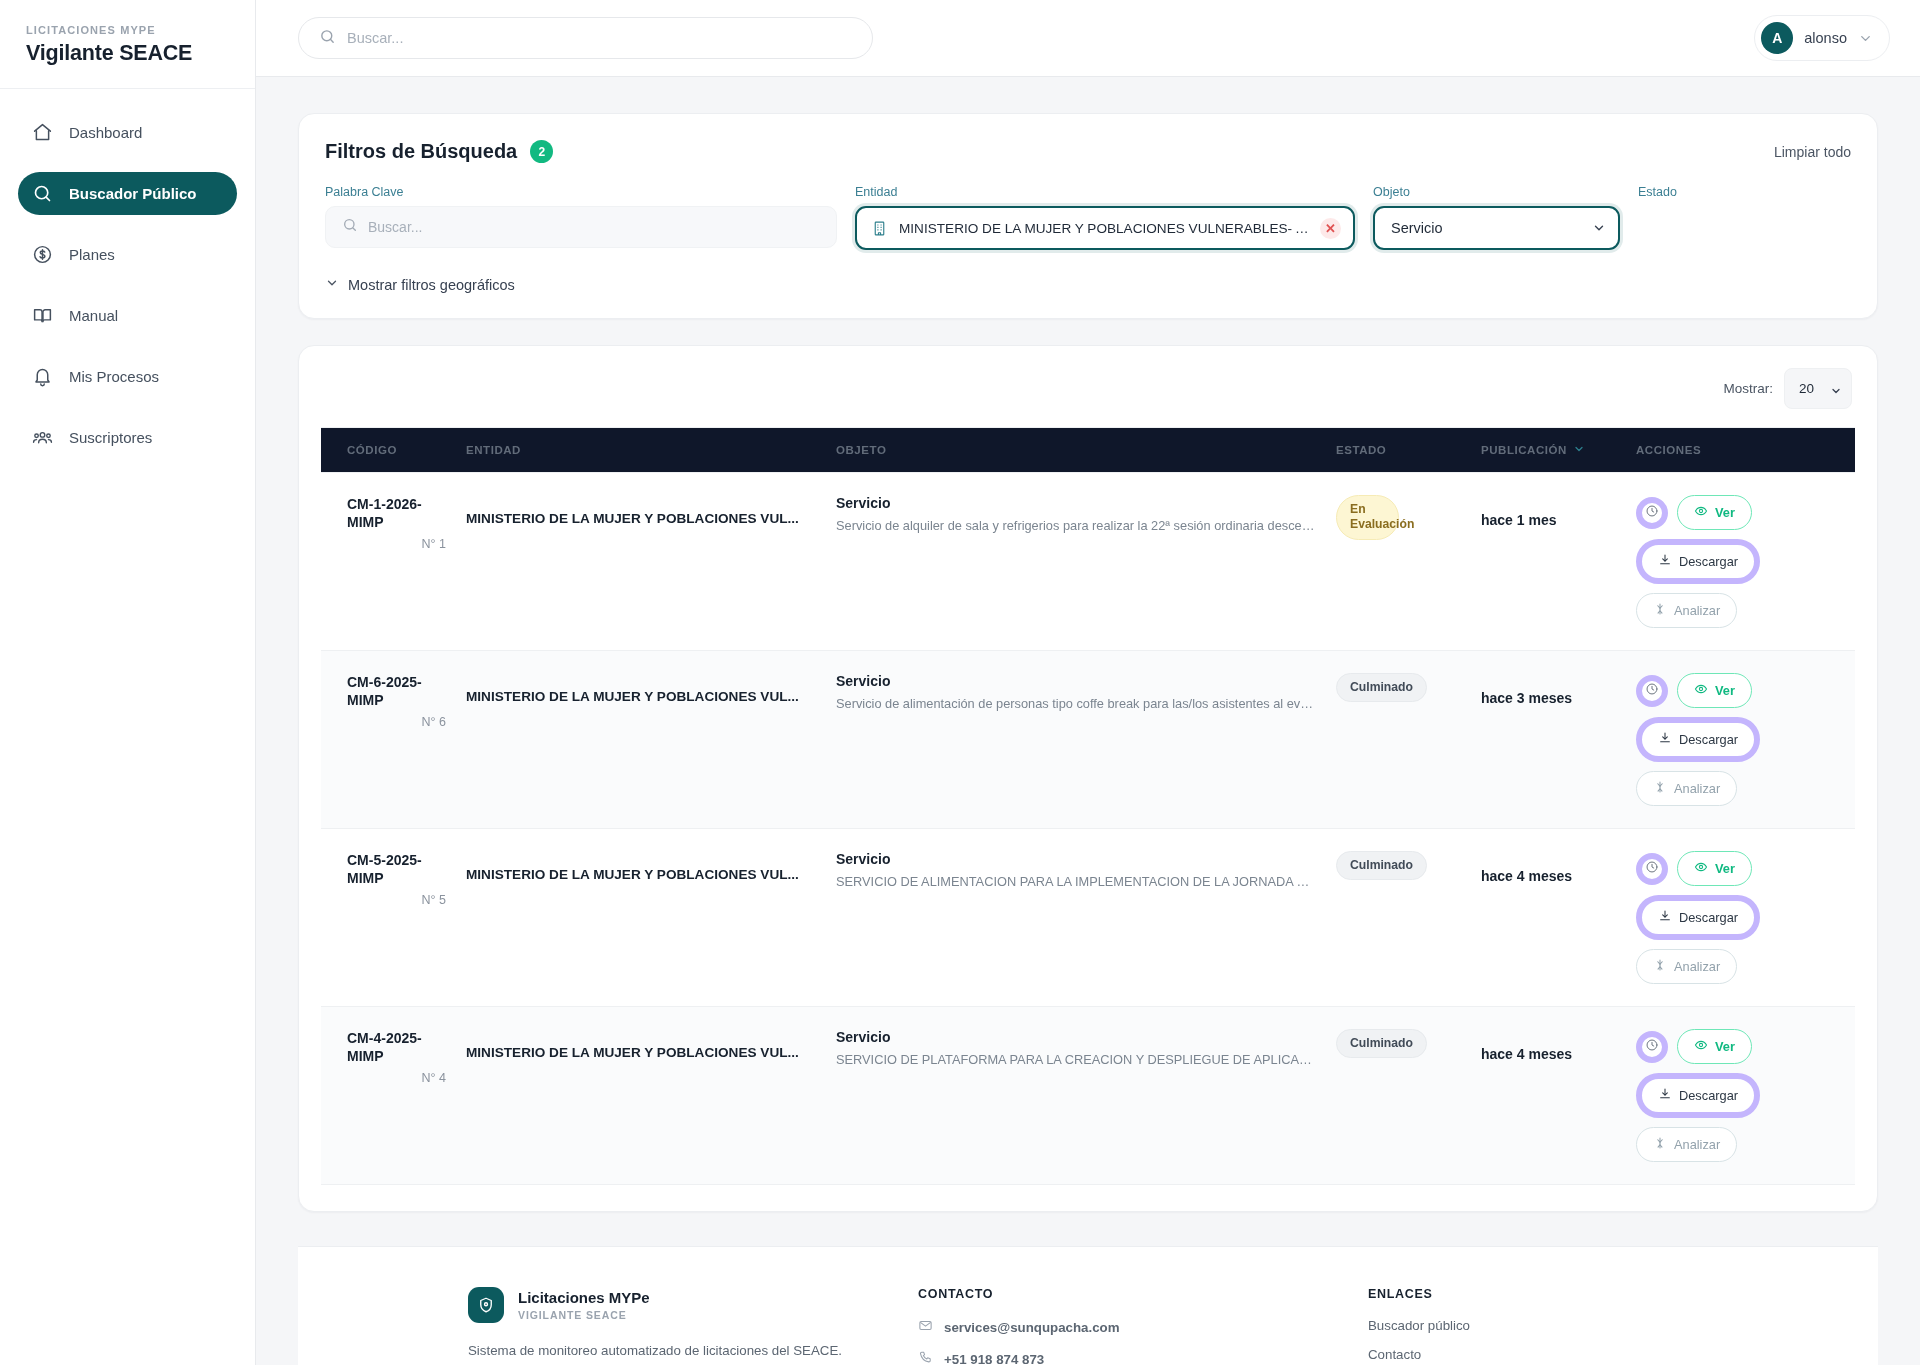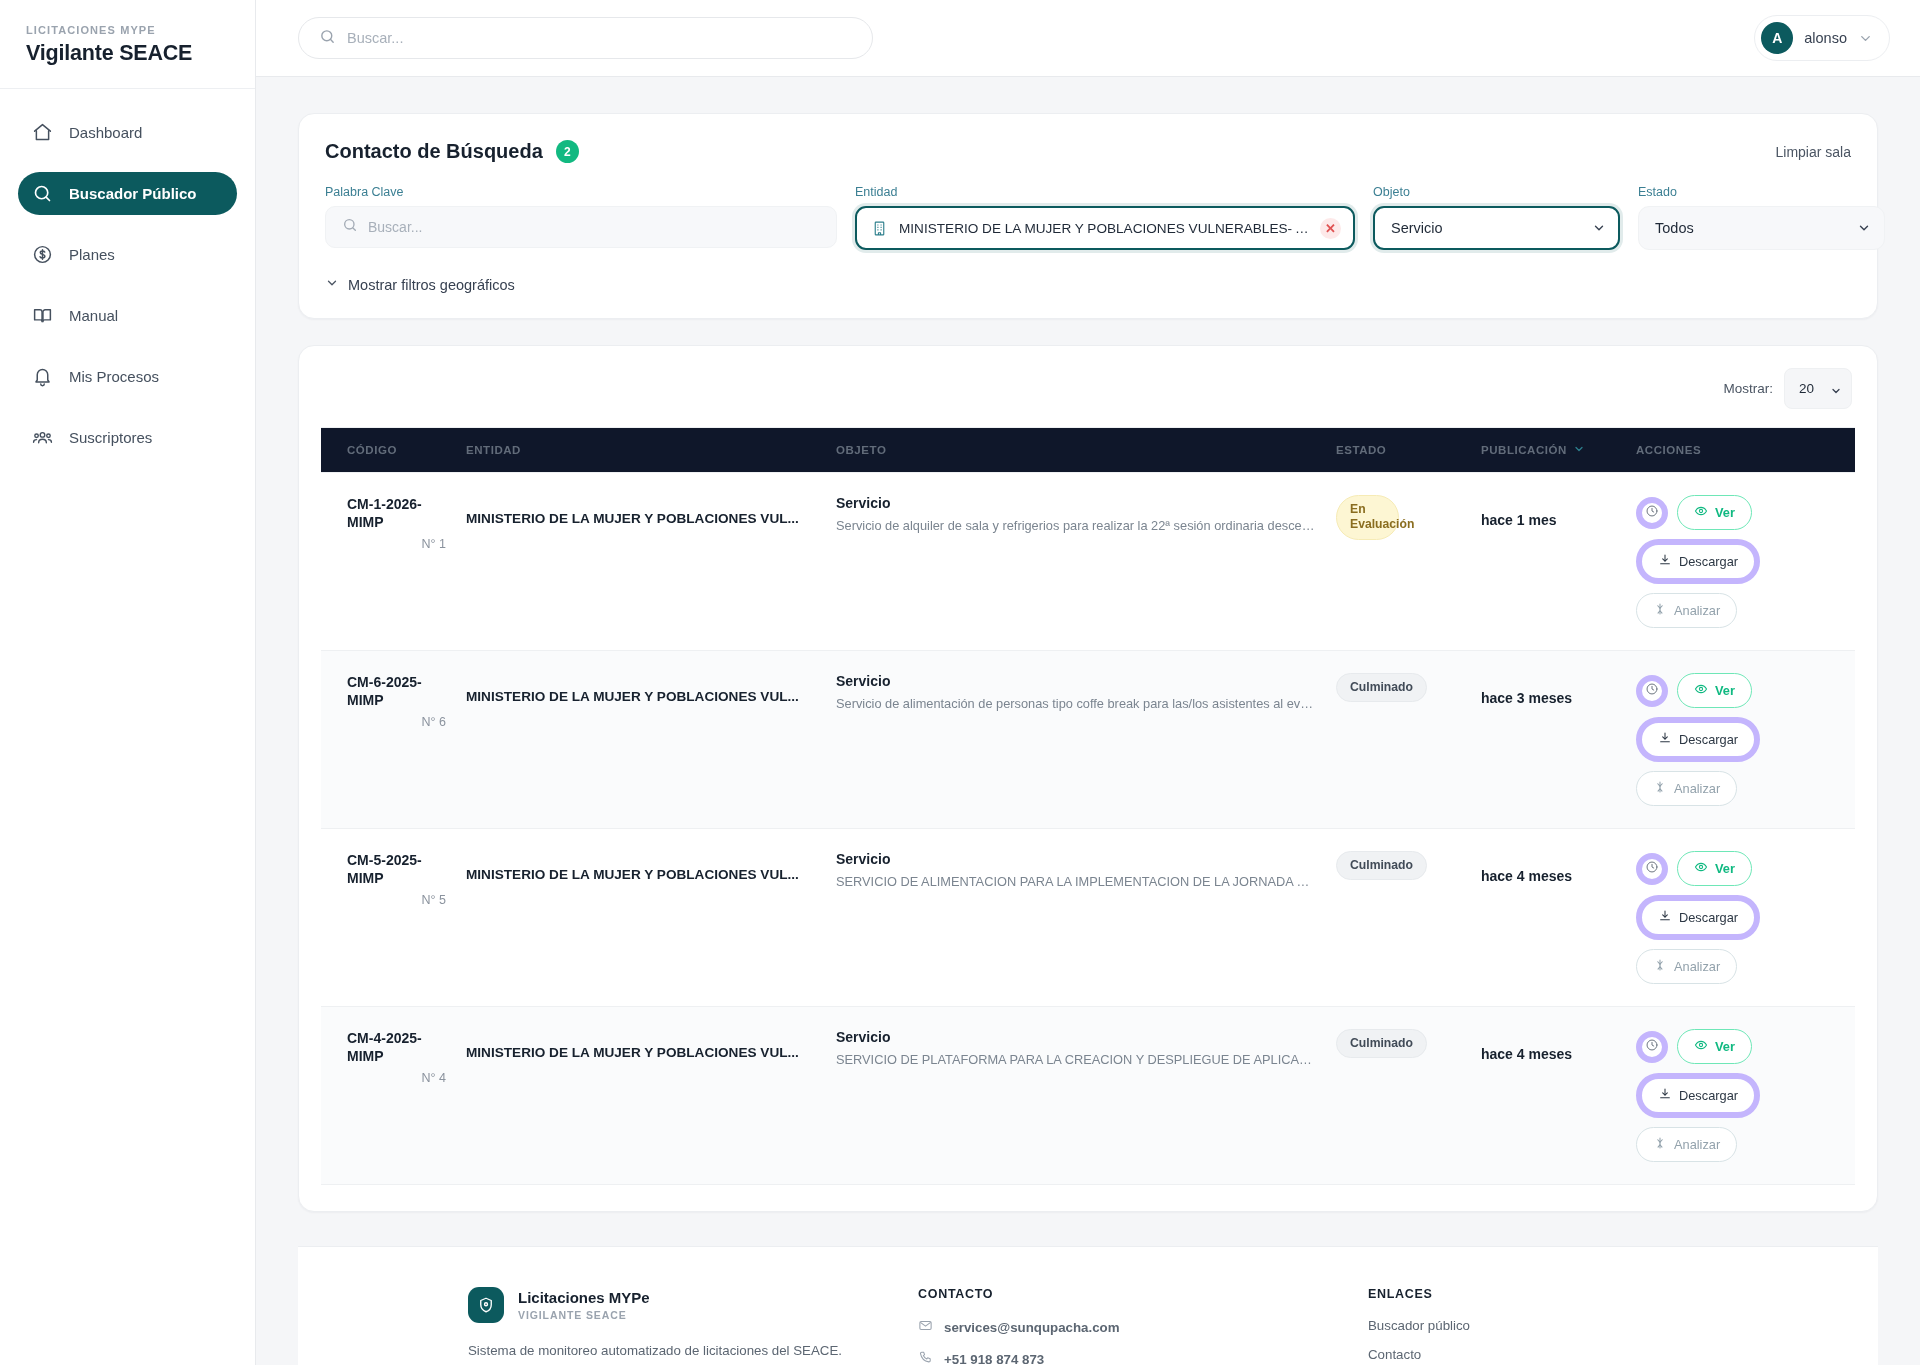--- a/index.html
+++ b/index.html
@@ -307,23 +307,23 @@
               <path d="m6 9 6 6 6-6"></path>
             </svg>
         </span>
       </div>
     </header>
 
     <div class="content">
 
       <section class="card filters">
         <div class="filters-head">
-          <span class="filters-title">Contacto de Búsqueda</span>
+          <span class="filters-title">Filtros de Búsqueda</span>
           <span class="badge-count">2</span>
-          <span class="clear-link">Limpiar sala</span>
+          <span class="clear-link">Limpiar todo</span>
         </div>
 
         <div class="filter-grid">
 
           <div>
             <label class="f-label">Palabra Clave</label>
             <div class="f-input">
               <span>
                 <svg viewBox="0 0 24 24" fill="none" stroke="currentColor" stroke-width="2" stroke-linecap="round">
                     <circle cx="11" cy="11" r="7"></circle>
@@ -356,28 +356,20 @@
               <span class="sel-arrow">
                 <svg viewBox="0 0 24 24" fill="none" stroke="currentColor" stroke-width="2.4" stroke-linecap="round" stroke-linejoin="round">
                     <path d="m6 9 6 6 6-6"></path>
                   </svg>
               </span>
             </div>
           </div>
 
           <div>
             <label class="f-label">Estado</label>
-            <div class="sel-wrap">
-              <select class="sel plain"><option value="Todos">Todos</option><option value="Convocado">Convocado</option><option value="En Evaluación">En Evaluación</option><option value="Culminado">Culminado</option><option value="Desierto">Desierto</option></select>
-              <span class="sel-arrow">
-                <svg viewBox="0 0 24 24" fill="none" stroke="currentColor" stroke-width="2.4" stroke-linecap="round" stroke-linejoin="round">
-                    <path d="m6 9 6 6 6-6"></path>
-                  </svg>
-              </span>
-            </div>
           </div>
 
         </div>
 
         <div class="geo-toggle">
           <span>
             <svg viewBox="0 0 24 24" fill="none" stroke="currentColor" stroke-width="2.2" stroke-linecap="round" stroke-linejoin="round">
                 <path d="m6 9 6 6 6-6"></path>
               </svg>
           </span>

